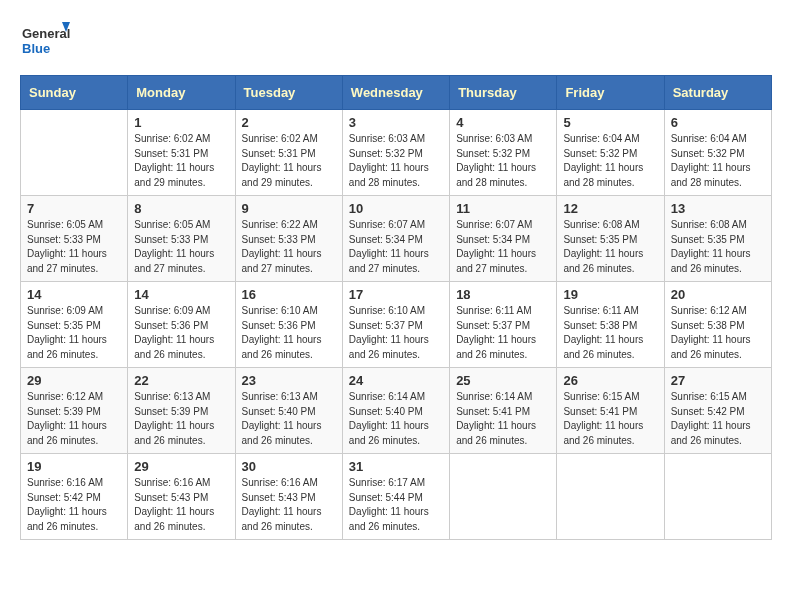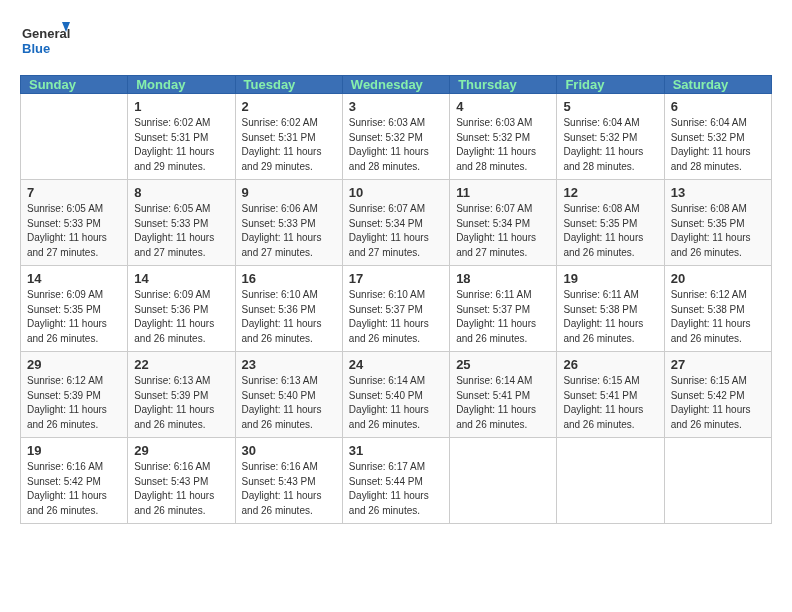--- a/index.html
+++ b/index.html
@@ -33,24 +33,24 @@
       font-size: 16px;
       color: #555;
     }
     .calendar {
       width: 100%;
       border-collapse: collapse;
       border: 1px solid #ccc;
     }
     .calendar th {
       background: #3a6fb5;
-      color: #86efac;
+      color: #fef9c3;
       font-size: 13px;
       font-weight: bold;
-      padding: 1px 8px;
+      padding: 9px 8px;
       text-align: left;
       border: 1px solid #2a5fa5;
     }
     .calendar td {
       vertical-align: top;
       padding: 5px 6px;
       border: 1px solid #ccc;
       font-size: 10.5px;
       color: #333;
       background: #fff;
@@ -135,21 +135,21 @@
         <td>
           <span class="day-num">7</span>
           <div class="cell-info"><span>Sunrise: 6:05 AM</span><br><span>Sunset: 5:33 PM</span><br><span>Daylight: 11 hours and 27 minutes.</span></div>
         </td>
         <td>
           <span class="day-num">8</span>
           <div class="cell-info"><span>Sunrise: 6:05 AM</span><br><span>Sunset: 5:33 PM</span><br><span>Daylight: 11 hours and 27 minutes.</span></div>
         </td>
         <td>
           <span class="day-num">9</span>
-          <div class="cell-info"><span>Sunrise: 6:06 AM</span><br><span>Sunset: 5:33 PM</span><br><span>Daylight: 11 hours and 27 minutes.</span></div>
+          <div class="cell-info"><span>Sunrise: 6:22 AM</span><br><span>Sunset: 5:33 PM</span><br><span>Daylight: 11 hours and 27 minutes.</span></div>
         </td>
         <td>
           <span class="day-num">10</span>
           <div class="cell-info"><span>Sunrise: 6:07 AM</span><br><span>Sunset: 5:34 PM</span><br><span>Daylight: 11 hours and 27 minutes.</span></div>
         </td>
         <td>
           <span class="day-num">11</span>
           <div class="cell-info"><span>Sunrise: 6:07 AM</span><br><span>Sunset: 5:34 PM</span><br><span>Daylight: 11 hours and 27 minutes.</span></div>
         </td>
         <td>

